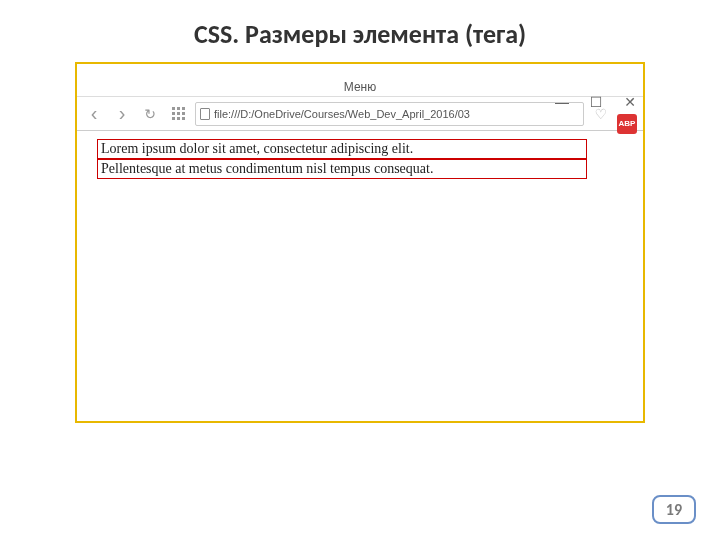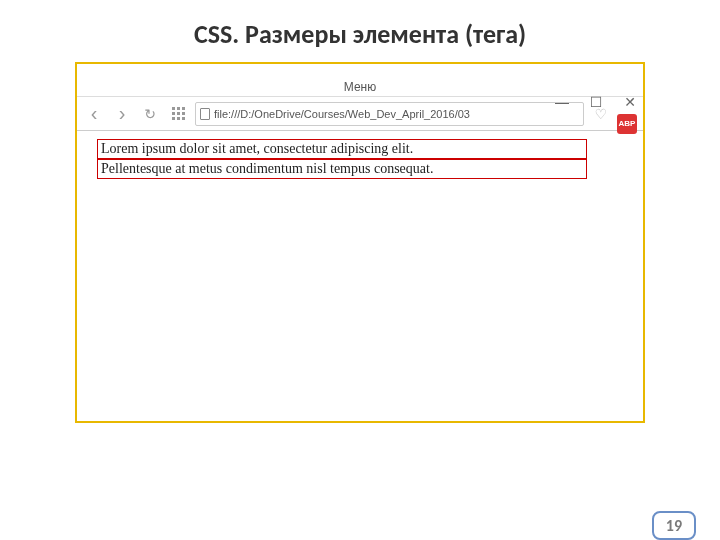--- a/index.html
+++ b/index.html
@@ -132,21 +132,21 @@
     border: 1px solid #c00;
     font-family: Georgia, 'Times New Roman', serif;
     font-size: 14px;
     color:#222;
     padding: 1px 3px;
     margin-bottom: 0;
   }
   .page-badge {
     position: absolute;
     right: 24px;
-    bottom: 0;
+    bottom: 16px;
     border: 2px solid #6a8fc7;
     border-radius: 8px;
     padding: 3px 12px;
     font-weight: bold;
     color: #7a7a7a;
     font-size: 16px;
     font-family: Calibri, Arial, sans-serif;
   }
 </style>
 </head>

